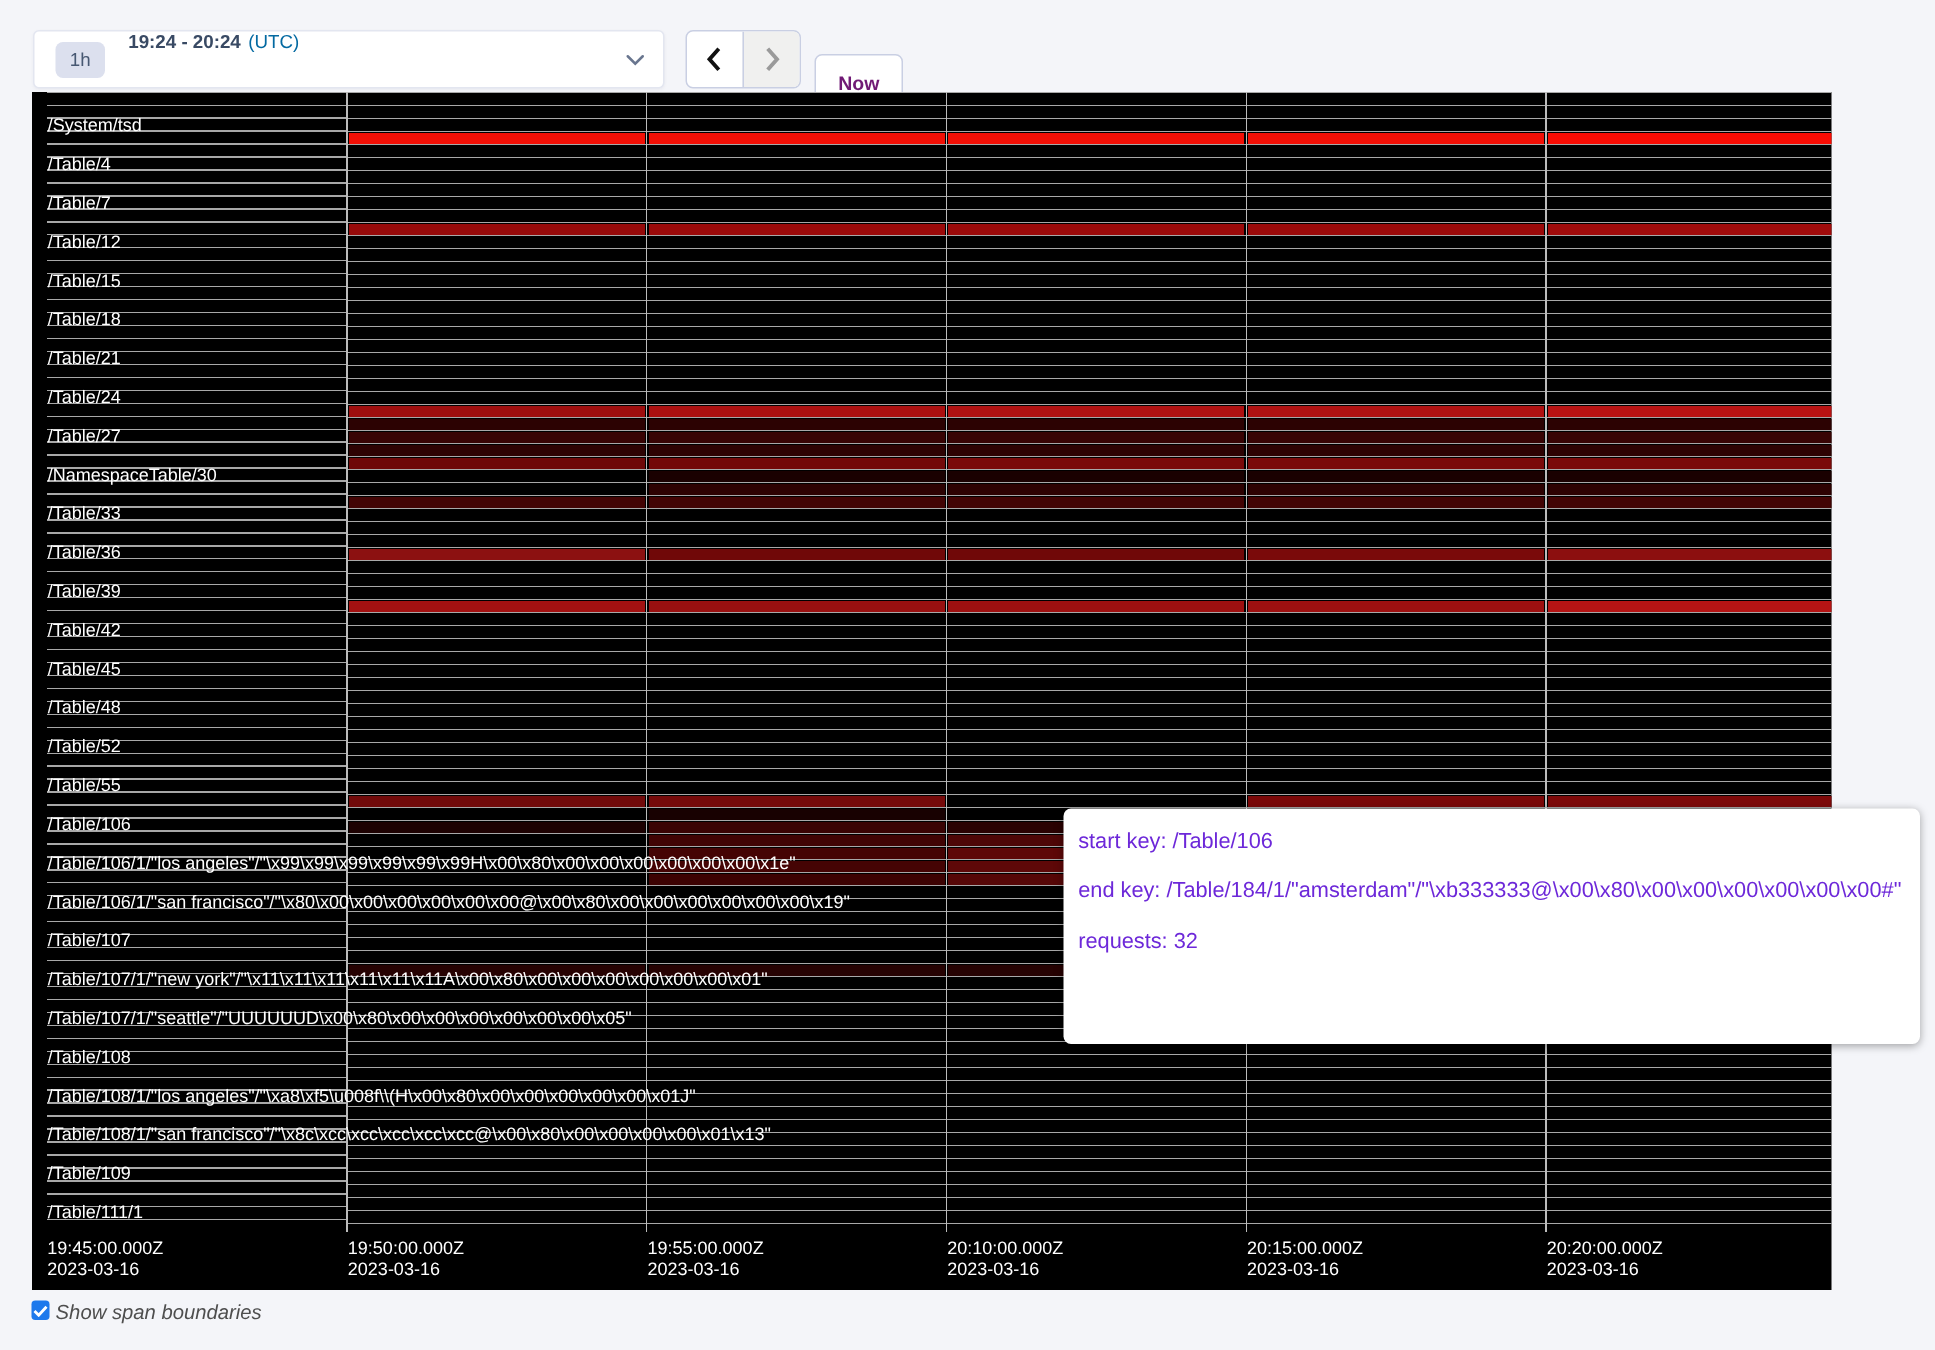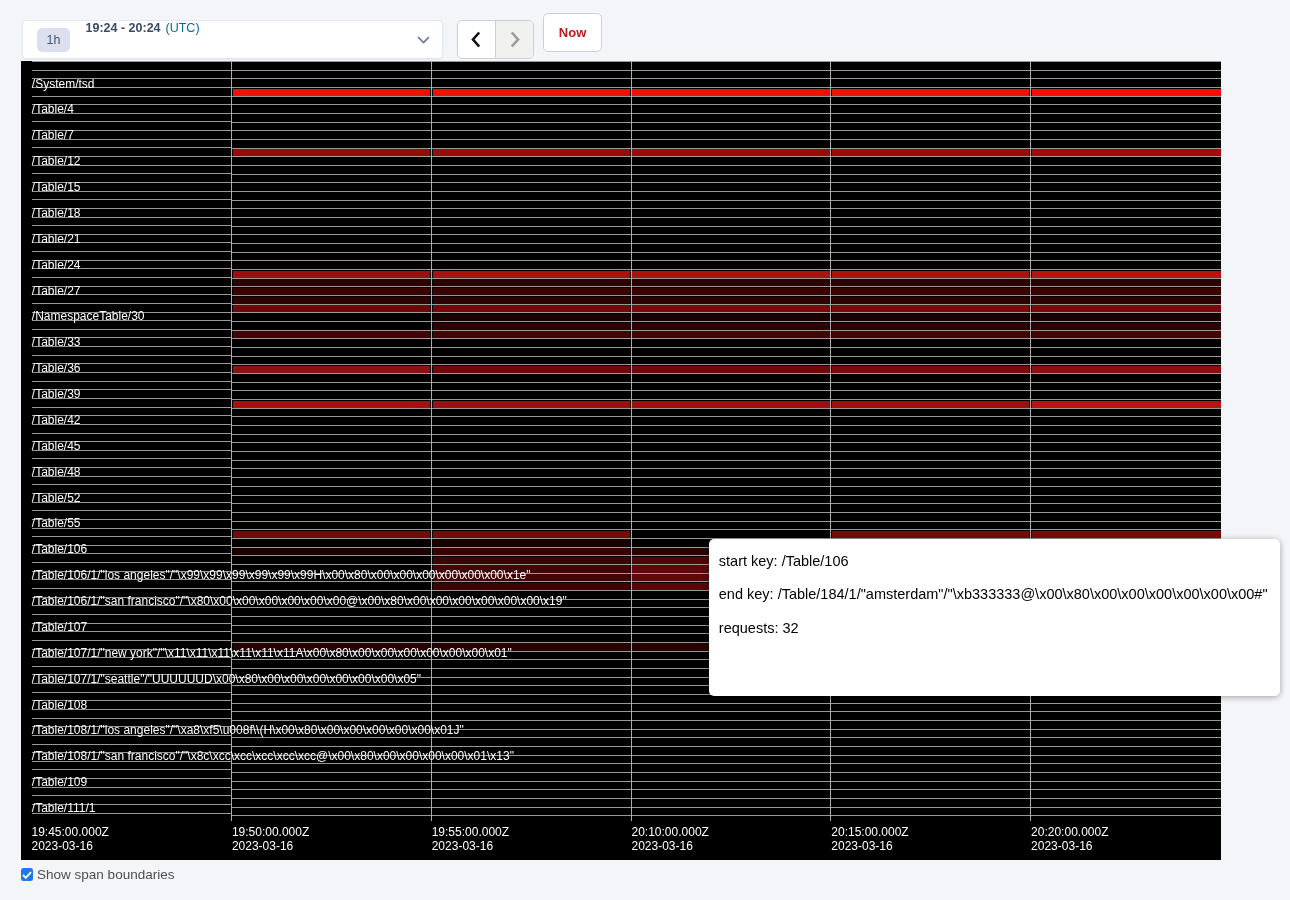--- a/index.html
+++ b/index.html
@@ -8,31 +8,31 @@
 border-radius:4px;box-shadow:0 1px 2px rgba(60,70,100,0.06);}
 #badge{left:14px;top:7.5px;width:33.5px;height:23.3px;background:#dce0ee;border-radius:5px;
 display:flex;align-items:center;justify-content:center;font-size:12.5px;font-weight:normal;color:#475872;}
 #trtext{left:62.8px;top:0;height:37.4px;display:flex;align-items:flex-start;font-size:12.5px;font-weight:bold;color:#394a64;}
 #trtext .utc{font-weight:normal;color:#0369a1;padding-left:5px;}
 #trchev{left:394px;top:15.5px;}
 #btngroup{left:456.7px;top:19.8px;width:75.8px;height:37px;background:#fff;border:1px solid #c9cfe3;
 border-radius:5px;display:flex;overflow:hidden;}
 #btngroup .b{width:50%;display:flex;align-items:center;justify-content:center;}
 #btngroup .b2{background:#f0f0ef;border-left:1px solid #c9cfe3;}
-#nowbtn{left:543px;top:13px;width:57.2px;height:37px;background:#fff;border:1px solid #c9cfe3;
+#nowbtn{left:543px;top:36px;width:57.2px;height:37px;background:#fff;border:1px solid #c9cfe3;
 border-radius:5px;display:flex;align-items:center;justify-content:center;
-font-size:13px;font-weight:bold;color:#b91c1c;}
+font-size:13px;font-weight:bold;color:#701a75;}
 #hm{left:21px;top:61px;}
 .kl{fill:#fff;font-size:12px;}
 .tl{fill:#fff;font-size:12px;}
 #tooltip{left:708.5px;top:539.3px;width:571.3px;height:157.2px;background:#fff;border-radius:5px;
 box-shadow:0 1px 6px rgba(0,0,0,0.35);padding:13.6px 0 0 10.3px;box-sizing:border-box;
-font-size:14.5px;color:#000000;overflow:hidden;}
+font-size:14.5px;color:#6d28d9;overflow:hidden;}
 #tooltip p{margin:0 0 16px 0;line-height:17.4px;white-space:pre;}
-#cbrow{left:20.7px;top:867.3px;display:flex;align-items:center;}
+#cbrow{left:20.7px;top:867.3px;display:flex;font-style:italic;}
 #cb{width:12.8px;height:12.8px;background:#1d79ec;border-radius:2.5px;display:flex;align-items:center;justify-content:center;}
 #cblab{padding-left:3.6px;font-size:13.5px;color:#4e4e4e;}
 </style></head>
 <body>
 <div class="abs" id="trbox">
   <div class="abs" id="badge">1h</div>
   <div class="abs" id="trtext">19:24&nbsp;-&nbsp;20:24<span class="utc">(UTC)</span></div>
   <svg class="abs" id="trchev" width="13" height="8" viewBox="0 0 13 8">
       <path d="M1.5 1.5L6.5 6.5L11.5 1.5" stroke="#69768f" stroke-width="1.7" fill="none" stroke-linecap="round"></path>
     </svg>

